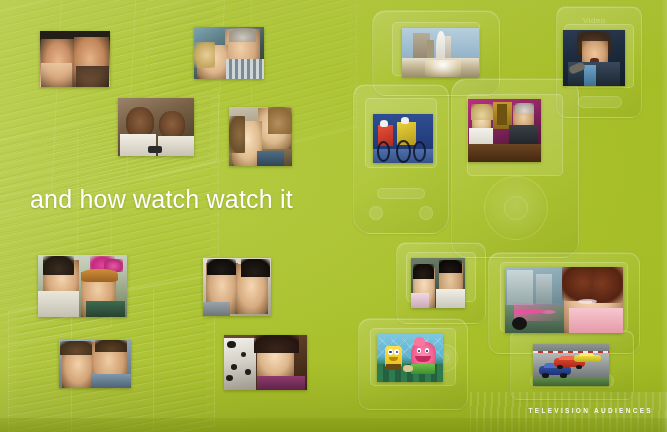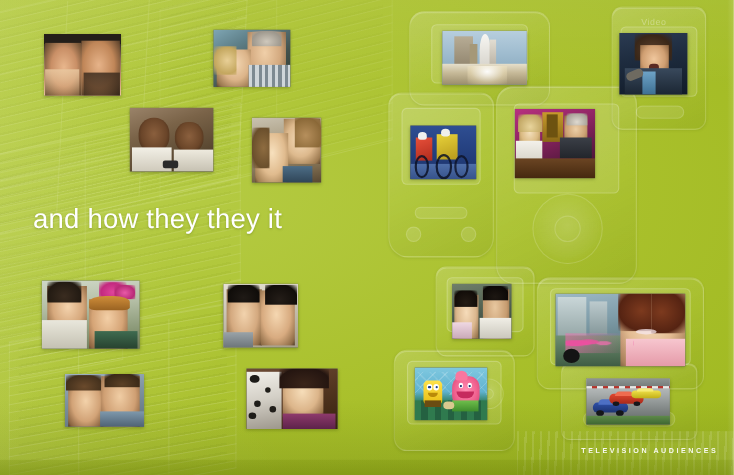--- a/index.html
+++ b/index.html
@@ -420,20 +420,20 @@
     <div class="px" style="left:12%;top:70%;width:9%;height:11%;background:#15161a;border-radius:50%;"></div>
     <div class="px" style="left:36%;top:70%;width:9%;height:11%;background:#15161a;border-radius:50%;"></div>
     <div class="px" style="left:28%;top:34%;width:40%;height:20%;background:linear-gradient(180deg,#e0472f,#a92a1a);border-radius:4px;"></div>
     <div class="px" style="left:34%;top:28%;width:22%;height:9%;background:#ef6b4f;border-radius:4px 4px 0 0;"></div>
     <div class="px" style="left:32%;top:50%;width:8%;height:10%;background:#16171b;border-radius:50%;"></div>
     <div class="px" style="left:56%;top:50%;width:8%;height:10%;background:#16171b;border-radius:50%;"></div>
     <div class="px" style="left:54%;top:26%;width:36%;height:18%;background:linear-gradient(180deg,#efe04a,#c2b017);border-radius:4px;"></div>
     <div class="px" style="left:60%;top:21%;width:20%;height:8%;background:#f6ec78;border-radius:4px 4px 0 0;"></div>
   </div>
 
-  <div id="headline">and how they they it</div>
+  <div id="headline">and how watch watch it</div>
 
   <div id="footer-band"></div>
   <div id="footer-wordmark">TELEVISION AUDIENCES</div>
   <div id="bottom-strip"></div>
   <div id="right-edge"></div>
 
 </div>
 
 </body></html>

